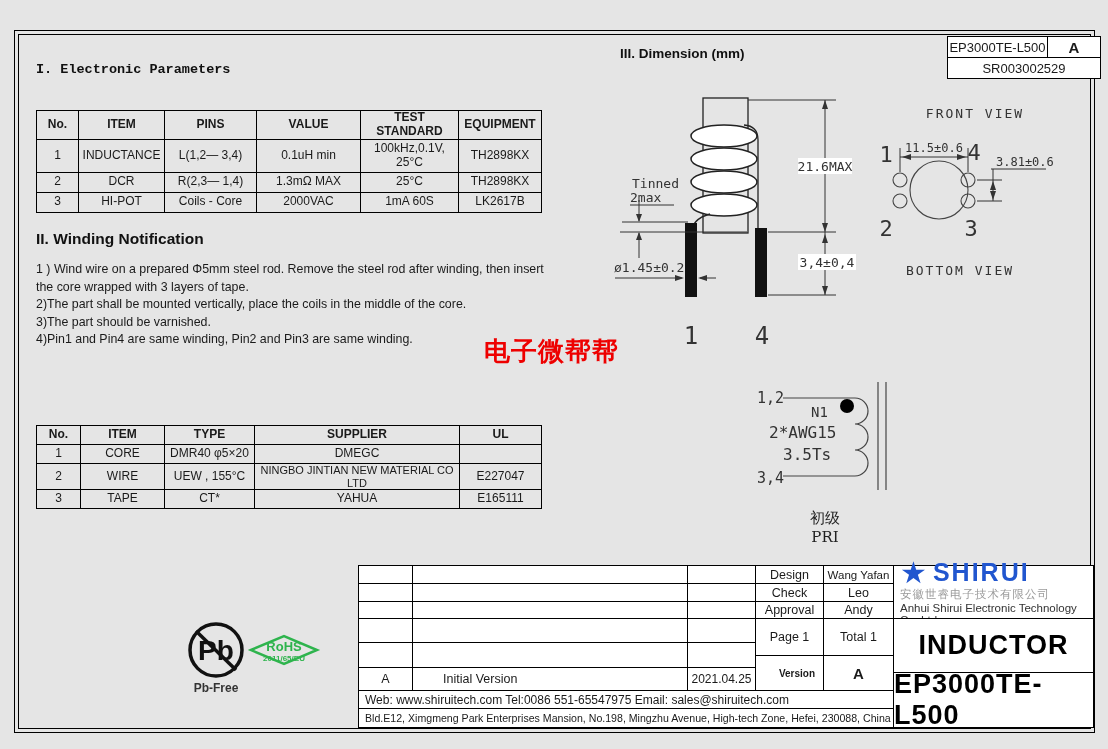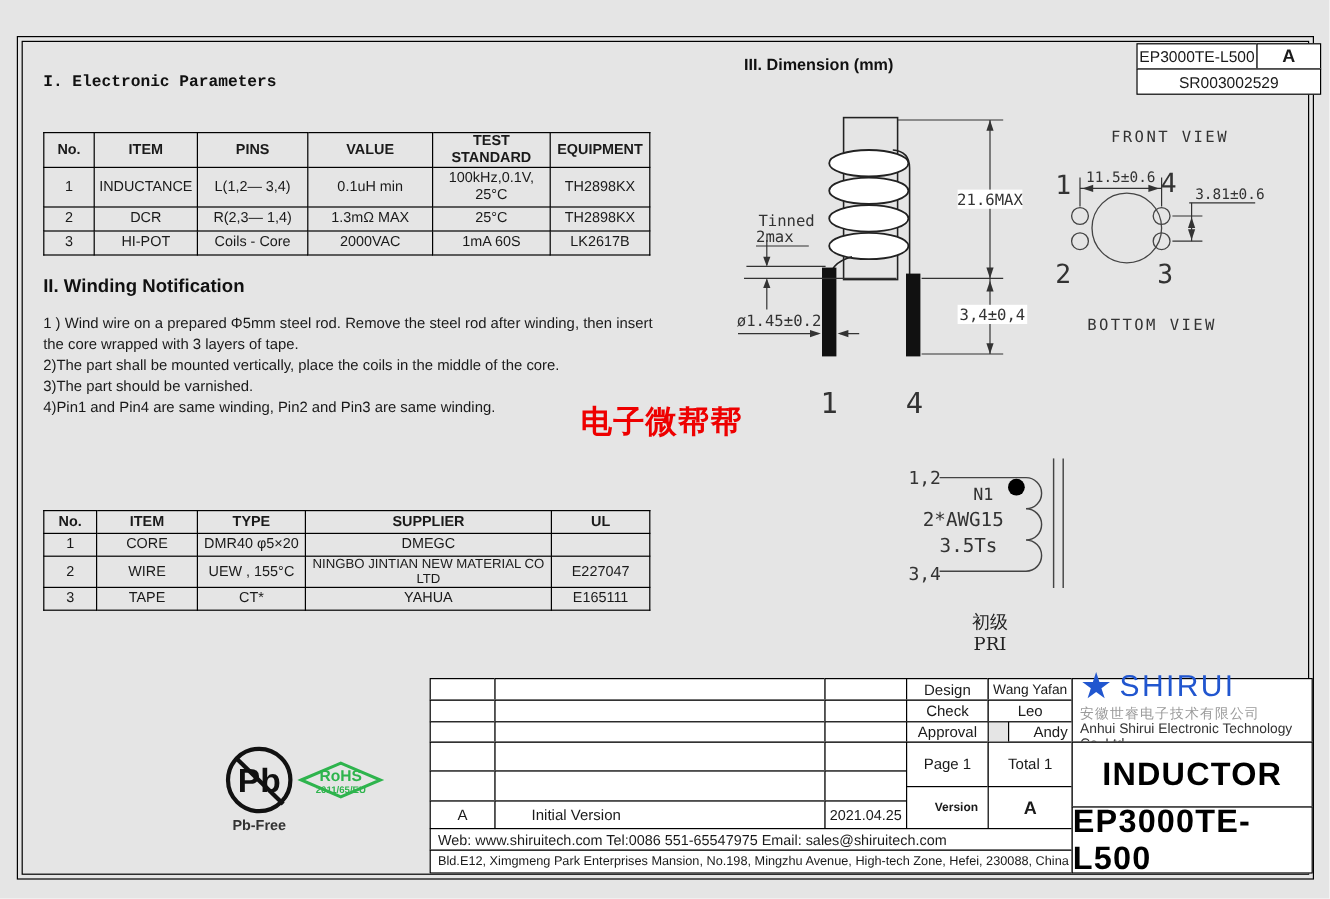--- a/index.html
+++ b/index.html
@@ -14,21 +14,21 @@
   td{border:1px solid #000;text-align:center;vertical-align:middle;font-size:12px;
      padding:0 2px;overflow:hidden;line-height:1.15;}
   .th{font-weight:700;}
   .note{font-size:12.4px;line-height:17.5px;color:#1a1a1a;}
   .watermark{font-size:26px;font-weight:700;color:#ee0000;letter-spacing:1px;}
   .cell{position:absolute;border:1px solid #000;box-sizing:border-box;display:flex;
         align-items:center;justify-content:center;font-size:12.5px;background:#fff;}
   .cell.left{justify-content:flex-start;padding-left:6px;}
   .bold{font-weight:700;}
   .cad{font-family:"DejaVu Sans Mono",monospace;fill:#333;}
-  .brand{color:#2156cf;font-weight:400;font-size:25px;letter-spacing:2px;}
+  .brand{color:#2156cf;font-weight:700;font-size:25px;letter-spacing:2px;}
   .star{color:#2156cf;font-size:30px;line-height:26px;margin-right:6px;}
   .cn{color:#9a9a9a;font-size:11.5px;letter-spacing:1px;}
   .en{color:#333;font-size:11.5px;}
   .big-title{font-weight:700;font-size:27px;letter-spacing:1px;color:#000;}
 </style>
 </head>
 <body>
 
 <div class="page">
 
@@ -269,21 +269,21 @@
 
     <div class="cell" style="left:0;top:102px;width:55px;height:24px">A</div>
     <div class="cell left" style="left:54px;top:102px;width:276px;height:24px;padding-left:30px;">Initial Version</div>
     <div class="cell" style="left:329px;top:102px;width:69px;height:24px;font-size:12px">2021.04.25</div>
 
     <div class="cell" style="left:397px;top:0;width:69px;height:19px">Design</div>
     <div class="cell" style="left:465px;top:0;width:71px;height:19px;font-size:11.5px">Wang Yafan</div>
     <div class="cell" style="left:397px;top:18px;width:69px;height:19px">Check</div>
     <div class="cell" style="left:465px;top:18px;width:71px;height:19px">Leo</div>
     <div class="cell" style="left:397px;top:36px;width:69px;height:18px">Approval</div>
-    <div class="cell" style="left:482px;top:36px;width:71px;height:18px">Andy</div>
+    <div class="cell" style="left:465px;top:36px;width:71px;height:18px">Andy</div>
     <div class="cell" style="left:397px;top:53px;width:69px;height:38px">Page  1</div>
     <div class="cell" style="left:465px;top:53px;width:71px;height:38px">Total  1</div>
     <div class="cell bold" style="left:397px;top:90px;width:84px;height:36px;font-size:10px">Version</div>
     <div class="cell bold" style="left:465px;top:90px;width:71px;height:36px;font-size:15px">A</div>
 
     <div class="cell left" style="left:0;top:125px;width:536px;height:19px;font-size:12px">Web: www.shiruitech.com  Tel:0086 551-65547975   Email: sales@shiruitech.com</div>
     <div class="cell left" style="left:0;top:143px;width:536px;height:20px;font-size:10.6px">Bld.E12, Ximgmeng Park Enterprises Mansion, No.198, Mingzhu Avenue, High-tech Zone, Hefei, 230088, China</div>
 
     <div class="cell" style="left:535px;top:0;width:201px;height:54px;flex-direction:column;justify-content:center;align-items:flex-start;padding-left:6px;">
       <div style="display:flex;align-items:center;">

